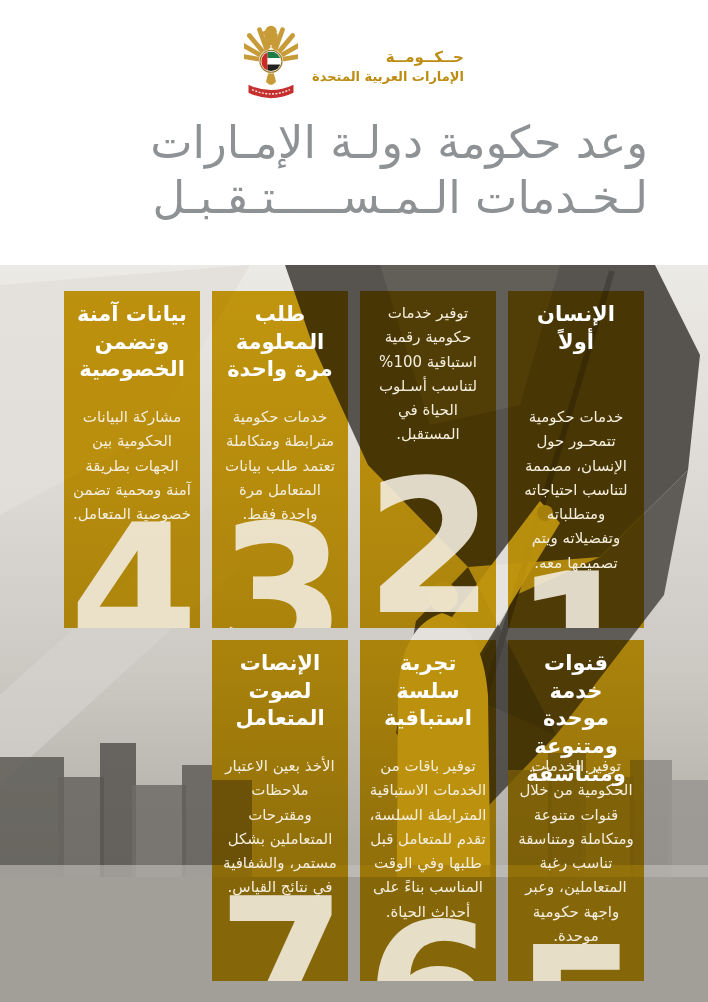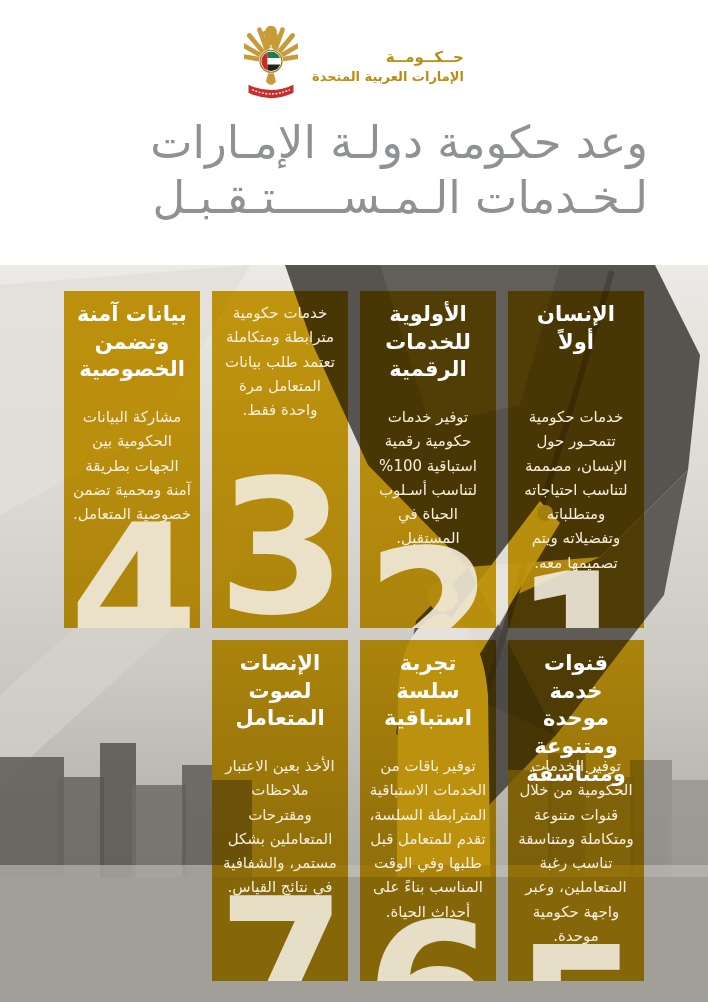--- a/index.html
+++ b/index.html
@@ -151,28 +151,28 @@
   <div class="grid">
 
     <div class="card">
       <div class="card-title">الإنسان
 أولاً</div>
       <div class="card-body">خدمات حكومية تتمحـور حول الإنسان، مصممة لتناسب احتياجاته ومتطلباته وتفضيلاته ويتم تصميمها معه.</div>
       <div class="card-number">1</div>
     </div>
 
     <div class="card">
-      <div class="card-title">الأولوية
-للخدمات
-الرقمية</div>
       <div class="card-body">توفير خدمات حكومية رقمية استباقية 100% لتناسب أسـلوب الحياة في المستقبل.</div>
       <div class="card-number">2</div>
     </div>
 
     <div class="card">
+      <div class="card-title">طلب
+المعلومة
+مرة واحدة</div>
       <div class="card-body">خدمات حكومية مترابطة ومتكاملة تعتمد طلب بيانات المتعامل مرة واحدة فقط.</div>
       <div class="card-number">3</div>
     </div>
 
     <div class="card">
       <div class="card-title">بيانات آمنة
 وتضمن
 الخصوصية</div>
       <div class="card-body">مشاركة البيانات الحكومية بين الجهات بطريقة آمنة ومحمية تضمن خصوصية المتعامل.</div>
       <div class="card-number">4</div>

